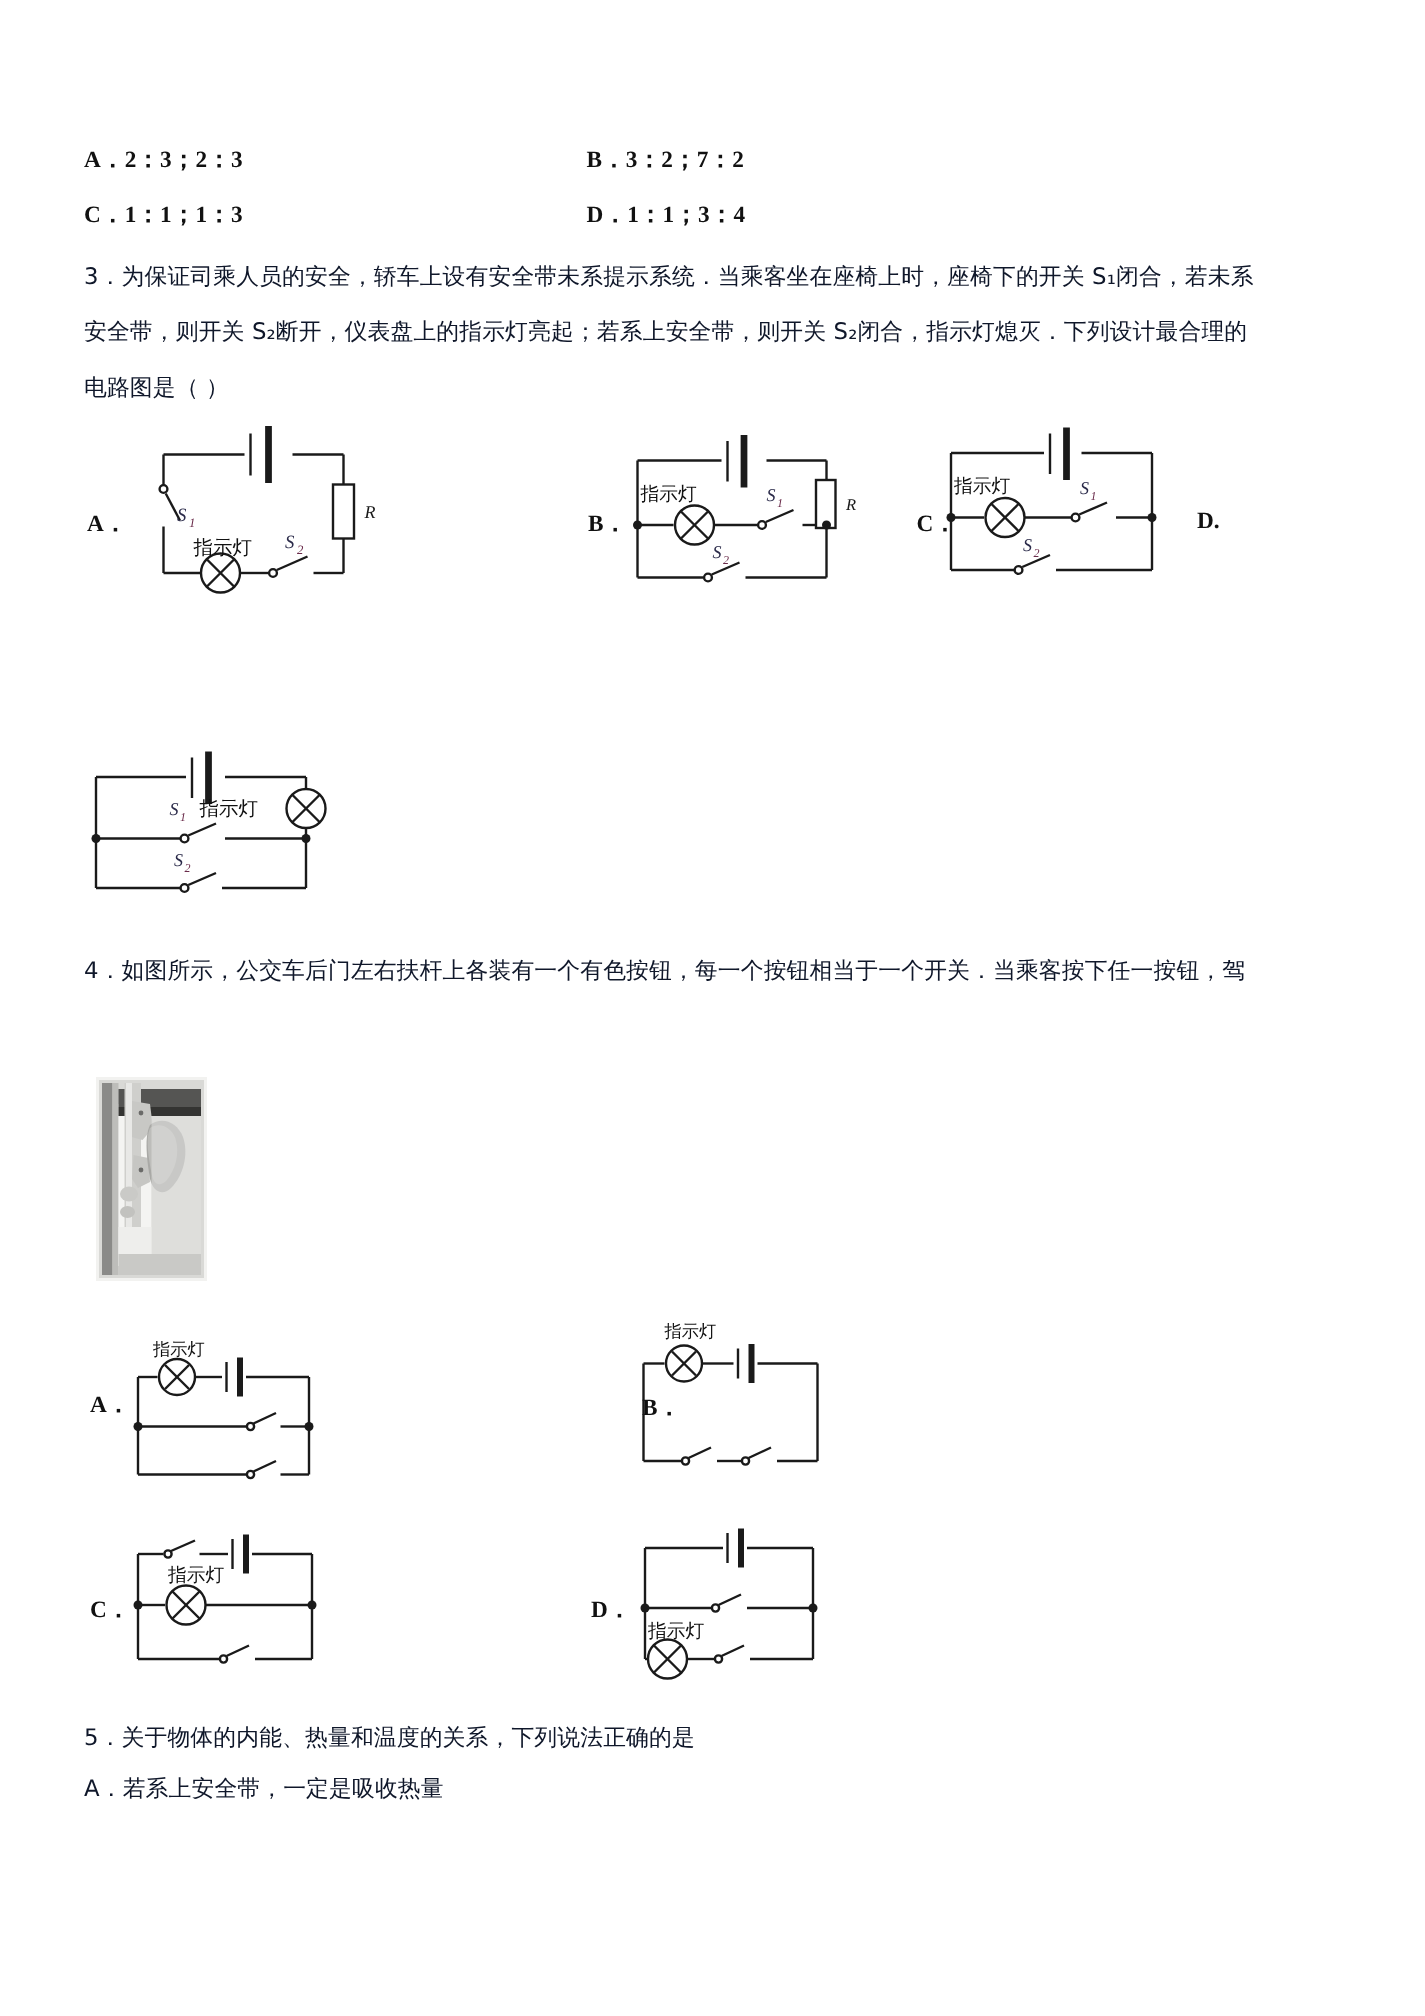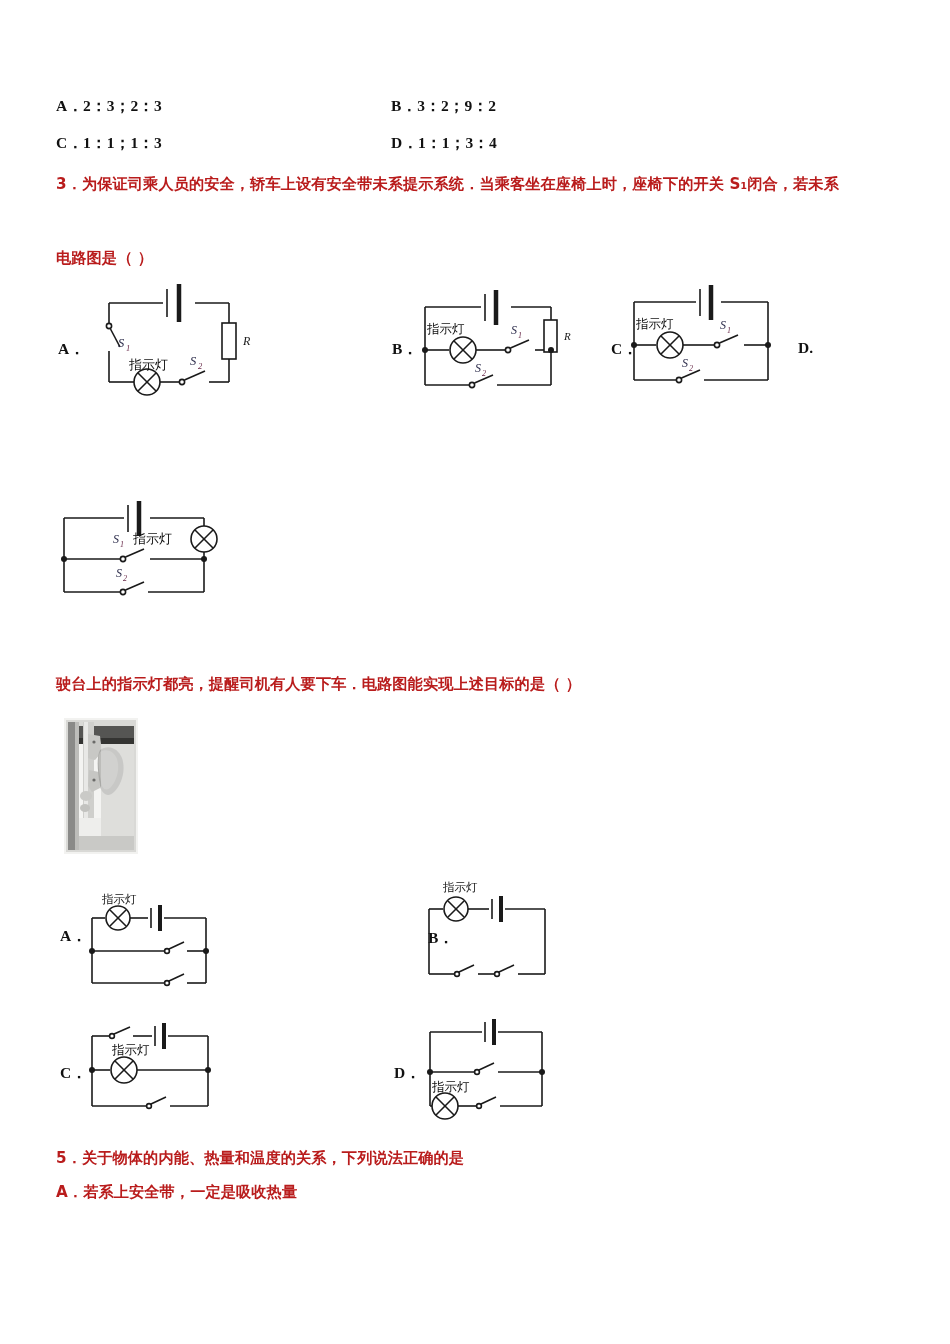--- a/index.html
+++ b/index.html
@@ -35,22 +35,22 @@
     font-family: "Liberation Serif", "DejaVu Serif", serif;
     font-size: 15.5px;
     font-weight: bold;
     color: #111;
     white-space: nowrap;
   }
   .qtext {
     position: absolute;
     font-family: "Liberation Serif", "DejaVu Serif", serif;
     font-size: 15.2px;
-    font-weight: bold;
-    color: #b91c1c;
+    font-weight: normal;
+    color: #0f172a;
     white-space: nowrap;
     letter-spacing: 0.1px;
   }
   .circuit {
     position: absolute;
   }
   .circuit svg {
     display: block;
     overflow: visible;
   }
@@ -61,25 +61,26 @@
   .cjk {
     font-family: "DejaVu Sans", "Liberation Sans", sans-serif;
   }
 </style>
 </head>
 <body>
 
 <div class="page">
 
   <div class="txt" style="left:40px; top:96px;">A．2：3；2：3</div>
-  <div class="txt" style="left:375px; top:96px;">B．3：2；9：2</div>
+  <div class="txt" style="left:375px; top:96px;">B．3：2；7：2</div>
   <div class="txt" style="left:40px; top:133px;">C．1：1；1：3</div>
   <div class="txt" style="left:375px; top:133px;">D．1：1；3：4</div>
 
   <div class="qtext cjk" style="left:40px; top:174px;">3．为保证司乘人员的安全，轿车上设有安全带未系提示系统．当乘客坐在座椅上时，座椅下的开关 S₁闭合，若未系</div>
+  <div class="qtext cjk" style="left:40px; top:211px;">安全带，则开关 S₂断开，仪表盘上的指示灯亮起；若系上安全带，则开关 S₂闭合，指示灯熄灭．下列设计最合理的</div>
   <div class="qtext cjk" style="left:40px; top:248px;">电路图是（ ）</div>
 
   <div class="opt-label" style="left:42px; top:339px;">A．</div>
   <div class="circuit" style="left:75px; top:285px;">
     <svg width="180" height="115" viewBox="0 0 180 115">
       <g stroke="#1a1a1a" stroke-width="1.6" fill="none">
 
         <path d="M18,18 L72,18"></path>
         <path d="M104,18 L138,18"></path>
 
@@ -230,21 +231,21 @@
       <circle cx="6" cy="61" r="3" fill="#1a1a1a"></circle>
       <circle cx="146" cy="61" r="3" fill="#1a1a1a"></circle>
       <text x="55" y="45" font-family="Liberation Serif, serif" font-size="12" font-style="italic" fill="#2b2b4a">S</text>
       <text x="62" y="49" font-family="Liberation Serif, serif" font-size="8" font-style="italic" fill="#6a2b4a">1</text>
       <text x="58" y="79" font-family="Liberation Serif, serif" font-size="12" font-style="italic" fill="#2b2b4a">S</text>
       <text x="65" y="83" font-family="Liberation Serif, serif" font-size="8" font-style="italic" fill="#6a2b4a">2</text>
       <text x="75" y="45" font-family="DejaVu Sans, sans-serif" font-size="13" fill="#111">指示灯</text>
     </svg>
   </div>
 
-  <div class="qtext cjk" style="left:40px; top:674px;">驶台上的指示灯都亮，提醒司机有人要下车．电路图能实现上述目标的是（ ）</div>
+  <div class="qtext cjk" style="left:40px; top:637px;">4．如图所示，公交车后门左右扶杆上各装有一个有色按钮，每一个按钮相当于一个开关．当乘客按下任一按钮，驾</div>
 
   <div class="photo" style="left:48px; top:718px; width:74px; height:136px;">
     <svg width="74" height="136" viewBox="0 0 74 136">
       <rect x="0" y="0" width="74" height="136" fill="#f2f2f0"></rect>
       <rect x="2" y="2" width="70" height="132" fill="#d9d9d6"></rect>
 
       <rect x="4" y="4" width="7" height="128" fill="#8a8a88"></rect>
       <rect x="11" y="4" width="4" height="128" fill="#bdbdba"></rect>
 
       <rect x="15" y="18" width="22" height="108" fill="#f4f4f2"></rect>

